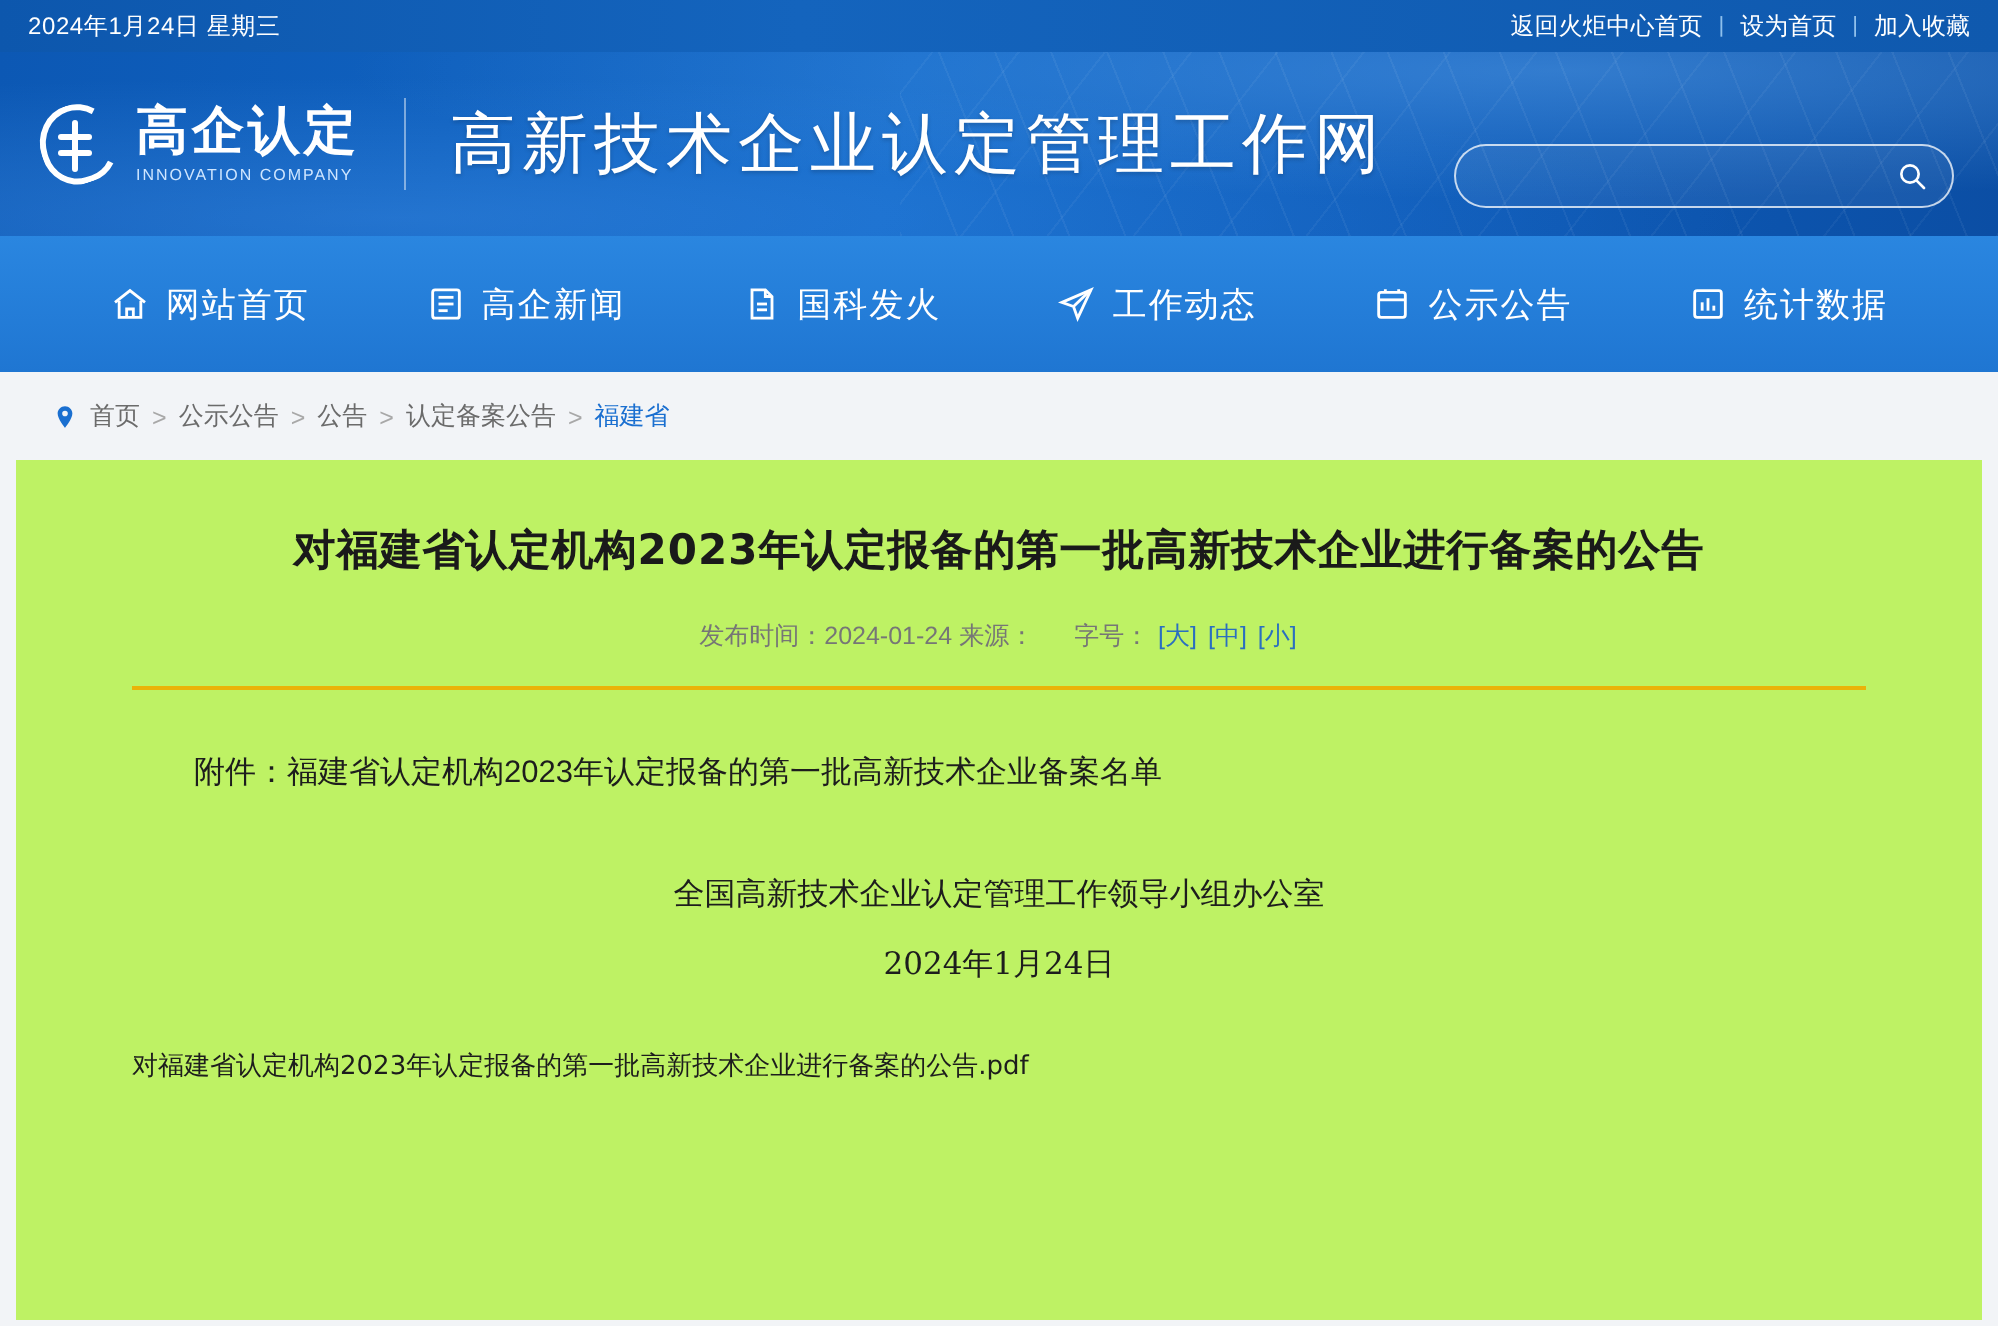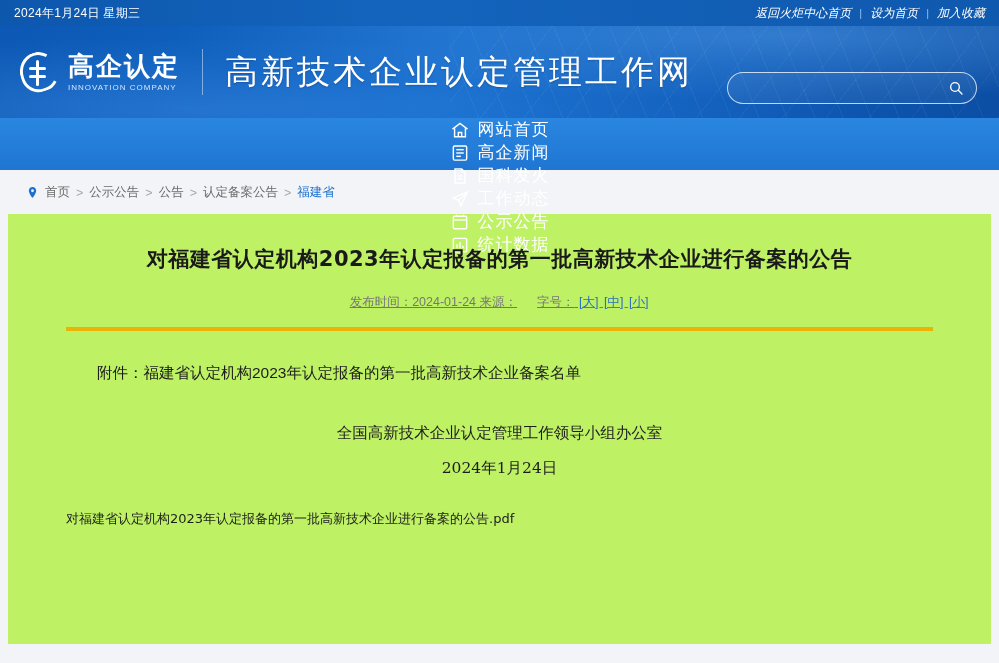--- a/index.html
+++ b/index.html
@@ -23,21 +23,20 @@
     justify-content: space-between;
     padding: 0 14px;
     position: relative;
   }
   .topbar .date { letter-spacing: .3px; }
   .topbar .links { display: flex; align-items: center; gap: 8px; }
   .topbar .links a {
     color: #ffffff;
     text-decoration: none;
     font-size: 12px;
-    font-style: italic;
   }
   .topbar .links .sep { color: #8fc0ec; font-size: 11px; }
 
   
   .banner {
     height: 92px;
     position: relative;
     background: #1266c4;
     background:
       radial-gradient(ellipse at 78% 10%, rgba(120,190,255,.35) 0%, rgba(18,102,196,0) 55%),
@@ -148,27 +147,26 @@
     font-family: "Liberation Sans", sans-serif;
   }
   .search-box input::placeholder { color: rgba(255,255,255,.7); }
   .search-icon {
     width: 16px; height: 16px;
     flex: none;
   }
 
   
   .nav {
-    height: 52px;
+    height: 68px;
     background: linear-gradient(180deg, #2a86e0 0%, #1f76d2 100%);
     display: flex;
     align-items: center;
     justify-content: space-around;
     padding: 0 26px;
-    flex-direction: column;
   }
   .nav-item {
     display: flex;
     align-items: center;
     gap: 8px;
     color: #ffffff;
     font-size: 17px;
     letter-spacing: 1px;
     cursor: pointer;
     font-family: "DejaVu Sans", sans-serif;
@@ -211,22 +209,21 @@
     font-family: "DejaVu Sans", sans-serif;
   }
   .meta {
     display: flex;
     align-items: center;
     justify-content: center;
     gap: 20px;
     font-size: 12.5px;
     color: #767676;
     padding: 18px 0 16px;
-    border-bottom: 4px solid #eab308;
-    text-decoration: underline;
+    border-bottom: 2px solid #eab308;
   }
   .meta .fs-label { color: #767676; }
   .meta .fs a { color: #2a6fc0; text-decoration: none; margin: 0 1px; }
 
   .body-text {
     font-size: 15.5px;
     line-height: 2.15;
     color: #1d1d1d;
     text-align: justify;
     padding-top: 22px;

